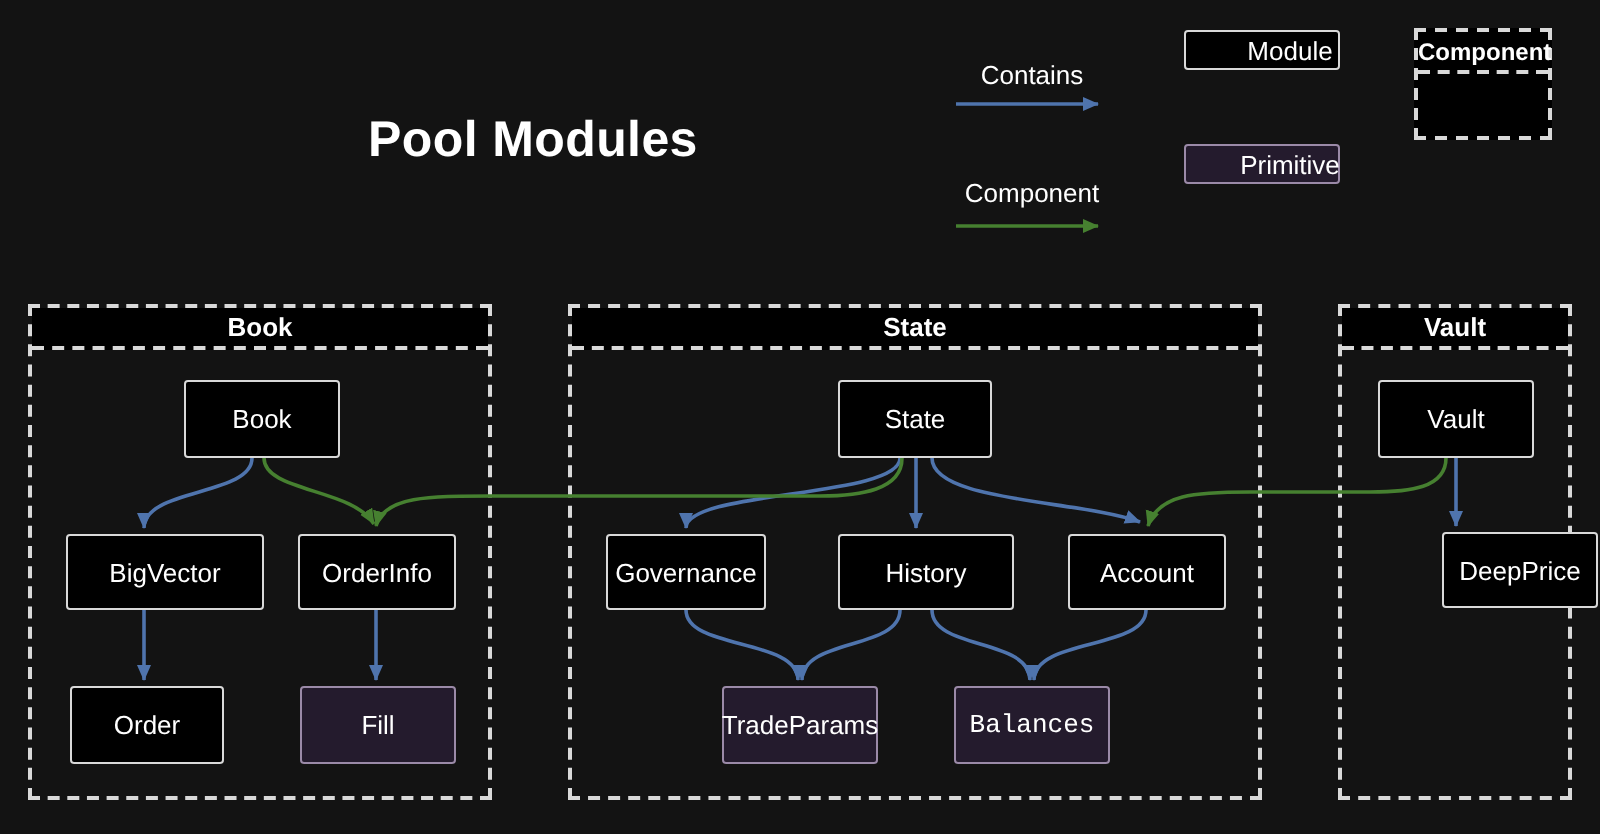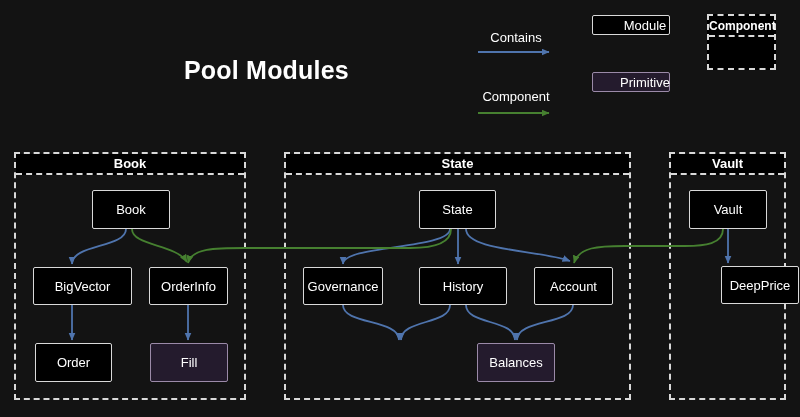--- a/index.html
+++ b/index.html
@@ -94,18 +94,19 @@
   <div class="node module-style" style="left:92px;top:190px;width:78px;height:39px;">Book</div>
   <div class="node module-style" style="left:33px;top:267px;width:99px;height:38px;">BigVector</div>
   <div class="node module-style" style="left:149px;top:267px;width:79px;height:38px;">OrderInfo</div>
   <div class="node module-style" style="left:35px;top:343px;width:77px;height:39px;">Order</div>
   <div class="node primitive-style" style="left:150px;top:343px;width:78px;height:39px;">Fill</div>
 
   <div class="node module-style" style="left:419px;top:190px;width:77px;height:39px;">State</div>
   <div class="node module-style" style="left:303px;top:267px;width:80px;height:38px;">Governance</div>
   <div class="node module-style" style="left:419px;top:267px;width:88px;height:38px;">History</div>
   <div class="node module-style" style="left:534px;top:267px;width:79px;height:38px;">Account</div>
-  <div class="node primitive-style" style="left:477px;top:343px;width:78px;height:39px;">Balances</div>
+  <div class="node primitive-style" style="left:361px;top:343px;width:78px;height:39px;">TradeParams</div>
+  <div class="node primitive-style" style="left:477px;top:343px;width:78px;height:39px;font-family:Liberation Mono, monospace;">Balances</div>
 
   <div class="node module-style" style="left:689px;top:190px;width:78px;height:39px;">Vault</div>
   <div class="node module-style" style="left:689px;top:266px;width:78px;height:38px;margin-left:32px;">DeepPrice</div>
 
 </div>
 
 </body></html>

